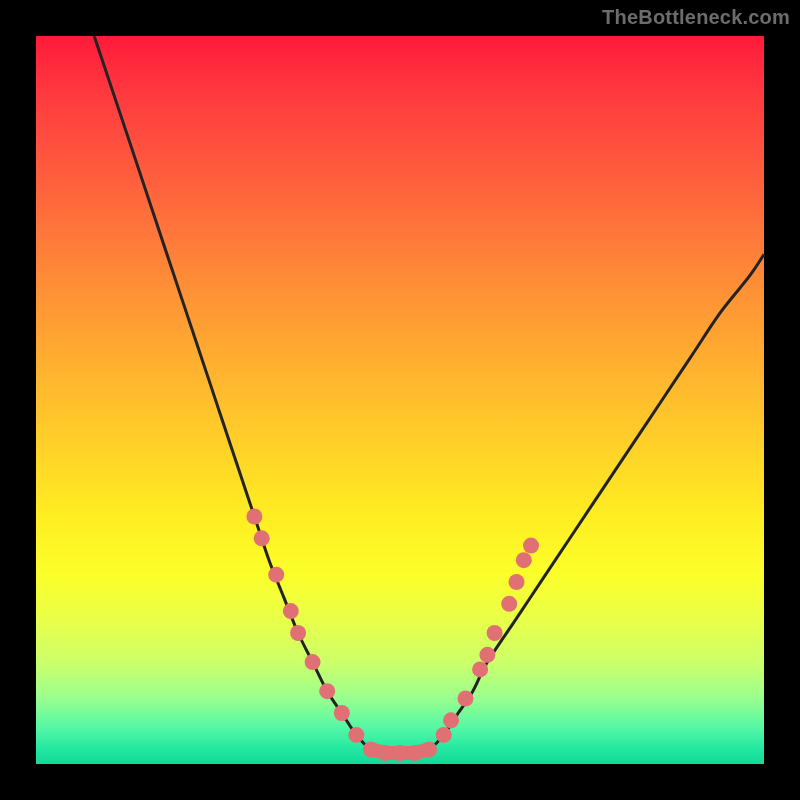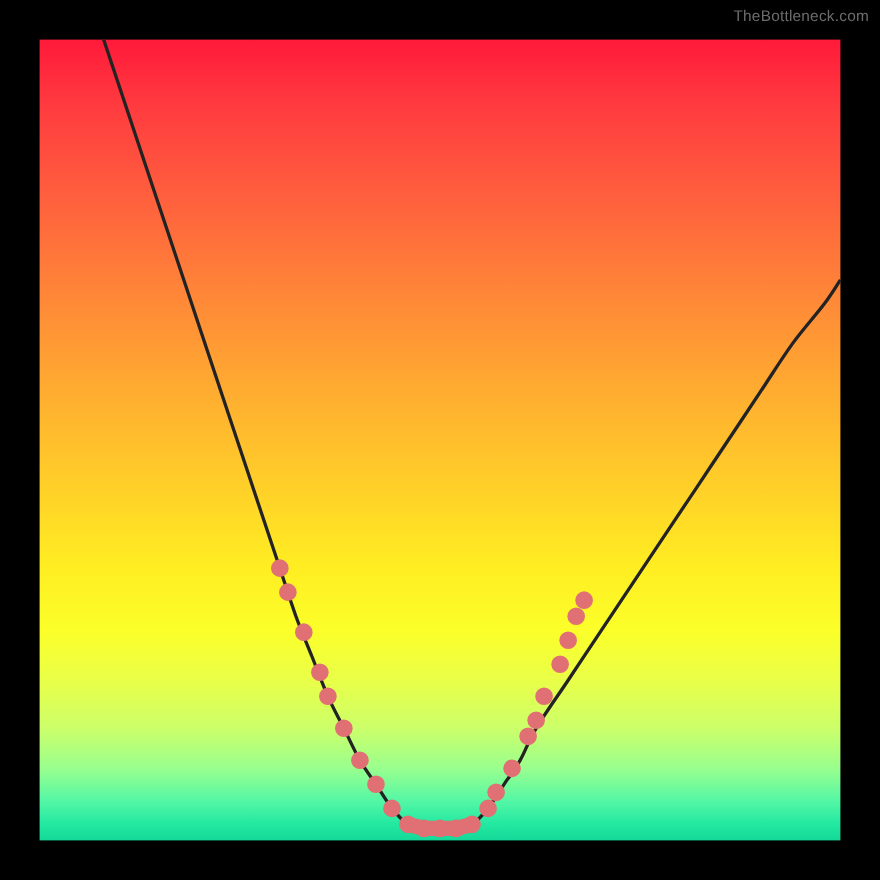--- a/index.html
+++ b/index.html
@@ -41,22 +41,22 @@
       #99ff8e 91%,
       #55f7a5 95%,
       #22e8a1 98%,
       #14d898 100%);
   }
   .watermark {
     position: absolute;
     top: 6px;
     right: 10px;
     color: #6c6c6c;
-    font-size: 14px;
-    font-weight: 400;
+    font-size: 20px;
+    font-weight: 700;
     letter-spacing: 0.2px;
     user-select: none;
     margin-left: 20px;
   }
   svg.curves {
     position: absolute;
     left: 0;
     top: 0;
     width: 728px;
     height: 728px;

